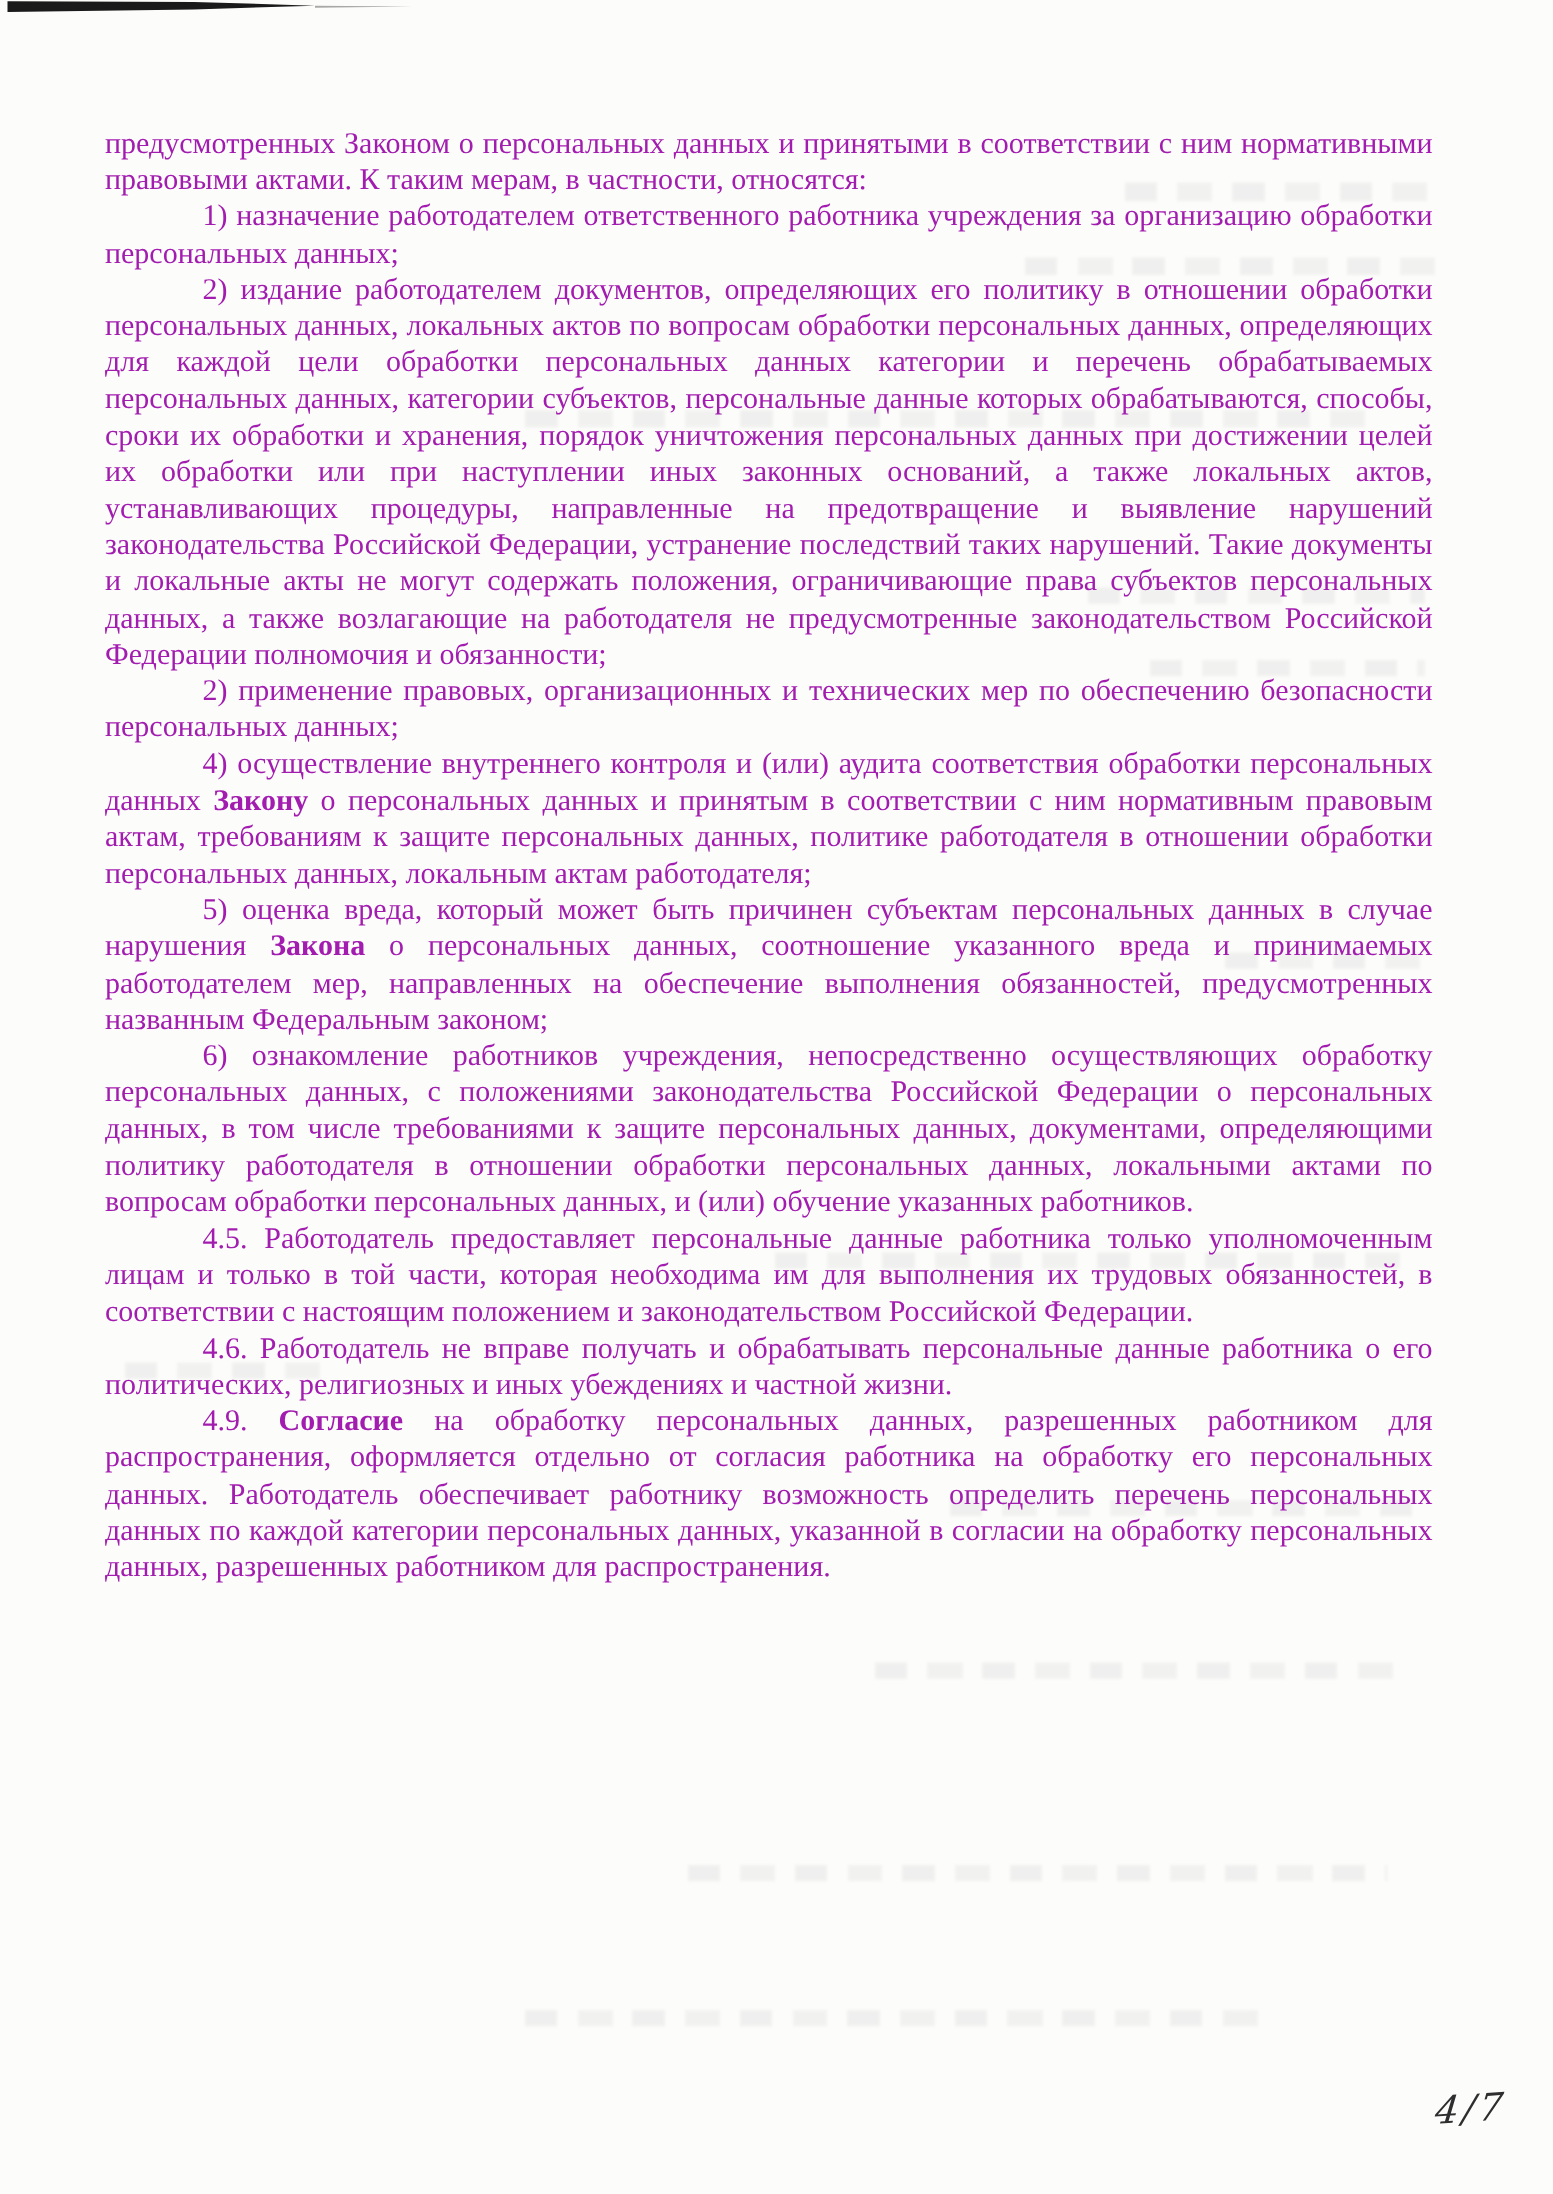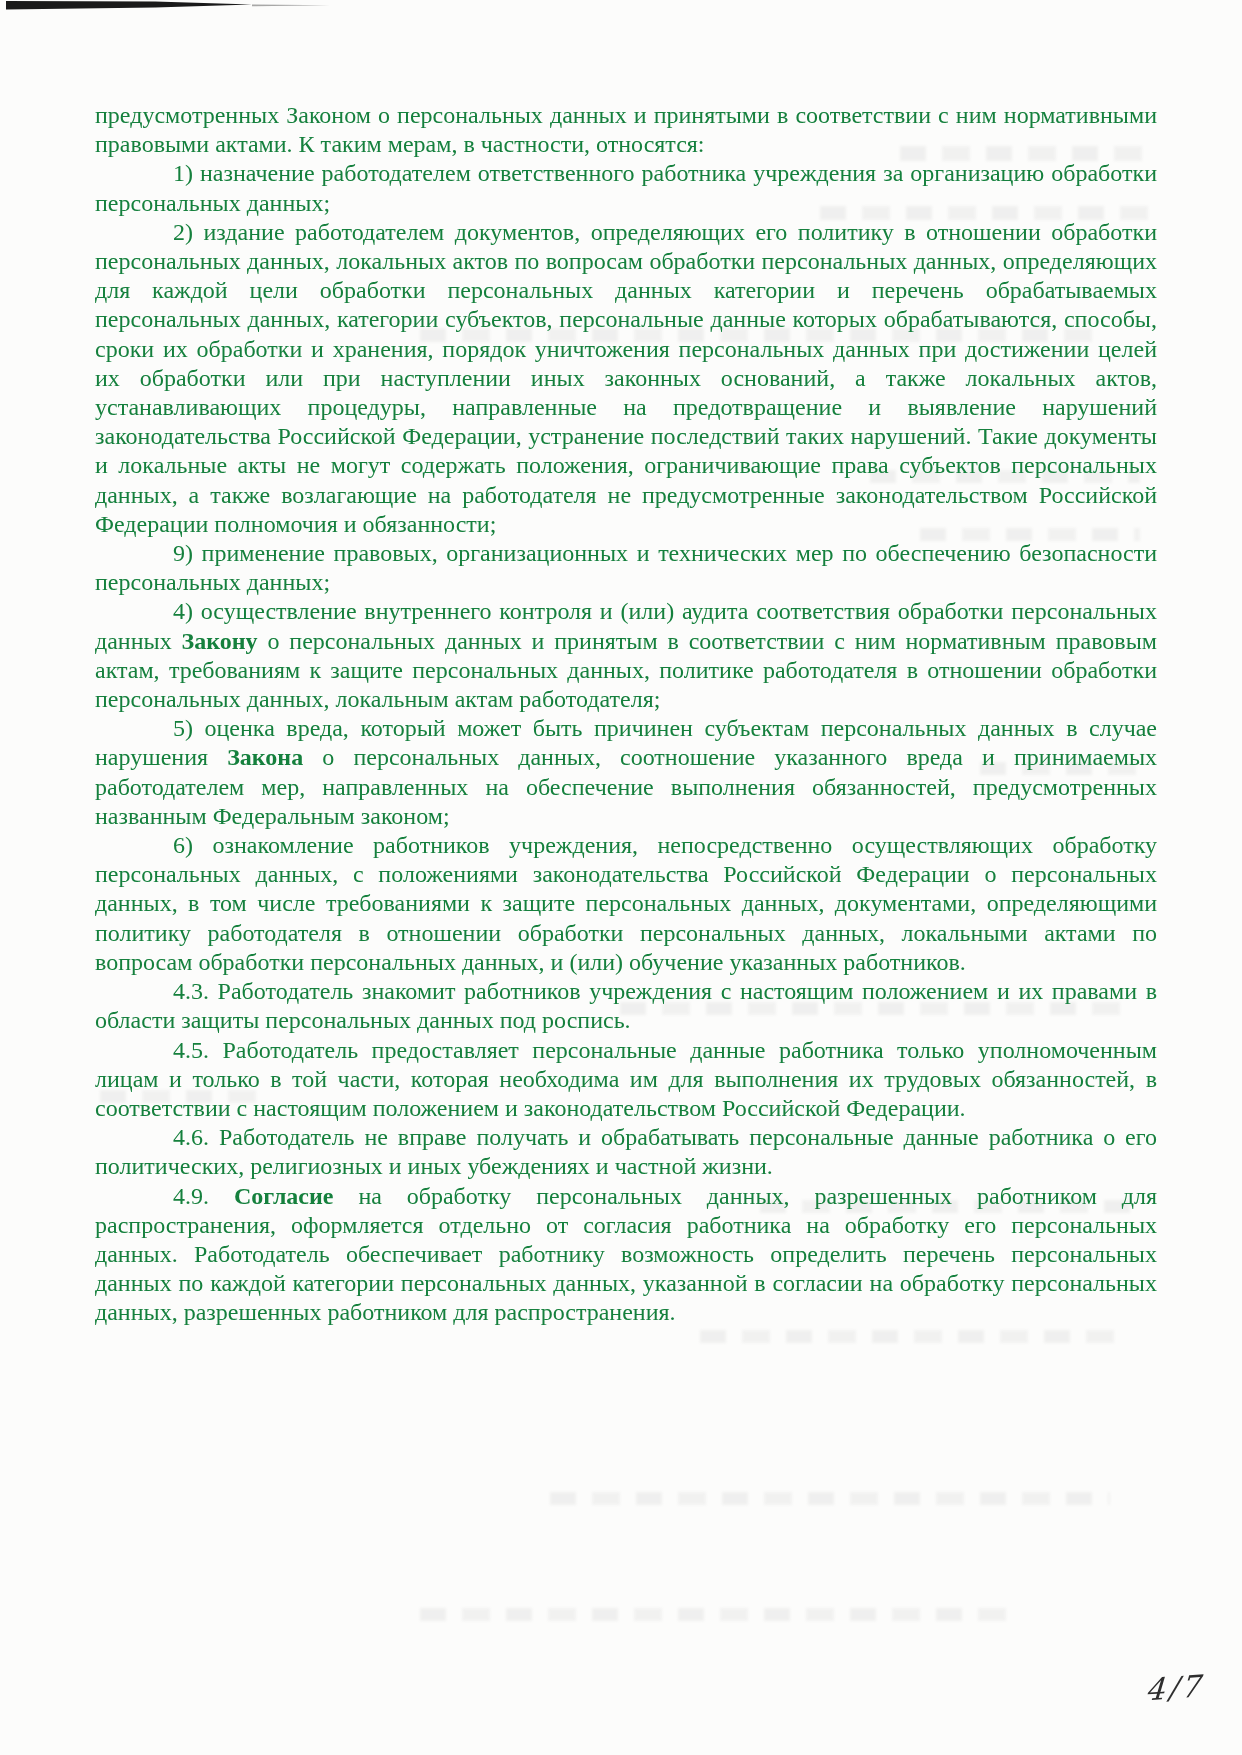--- a/index.html
+++ b/index.html
@@ -11,24 +11,24 @@
     position: relative;
     width: 1242px;
     height: 1755px;
     background: #fcfcfb;
     overflow: hidden;
     font-family: "Liberation Serif", serif;
   }
   
   .text-block {
     position: absolute;
-    left: 95px;
+    left: 84px;
     top: 101px;
     width: 1062px;
-    color: #15803d;
+    color: #a21caf;
     font-size: 24px;
     line-height: 29.2px;
     text-align: justify;
     -webkit-font-smoothing: antialiased;
   }
   .text-block p {
     margin: 0;
     padding: 0;
   }
   .text-block p.indent {
@@ -85,25 +85,24 @@
   <div class="smudge" style="left:100px; top:1090px; width:160px; height:13px;"></div>
   <div class="smudge" style="left:760px; top:1200px; width:380px; height:13px;"></div>
   <div class="smudge" style="left:700px; top:1330px; width:420px; height:13px;"></div>
   <div class="smudge" style="left:550px; top:1492px; width:560px; height:13px;"></div>
   <div class="smudge" style="left:420px; top:1608px; width:600px; height:13px;"></div>
 
   <div class="text-block">
       <p><span>предусмотренных Законом о персональных данных и принятыми в соответствии с ним нормативными правовыми актами. К таким мерам, в частности, относятся:</span></p>
       <p class="indent"><span>1) назначение работодателем ответственного работника учреждения за организацию обработки персональных данных;</span></p>
       <p class="indent"><span>2) издание работодателем документов, определяющих его политику в отношении обработки персональных данных, локальных актов по вопросам обработки персональных данных, определяющих для каждой цели обработки персональных данных категории и перечень обрабатываемых персональных данных, категории субъектов, персональные данные которых обрабатываются, способы, сроки их обработки и хранения, порядок уничтожения персональных данных при достижении целей их обработки или при наступлении иных законных оснований, а также локальных актов, устанавливающих процедуры, направленные на предотвращение и выявление нарушений законодательства Российской Федерации, устранение последствий таких нарушений. Такие документы и локальные акты не могут содержать положения, ограничивающие права субъектов персональных данных, а также возлагающие на работодателя не предусмотренные законодательством Российской Федерации полномочия и обязанности;</span></p>
-      <p class="indent"><span>9) применение правовых, организационных и технических мер по обеспечению безопасности персональных данных;</span></p>
+      <p class="indent"><span>2) применение правовых, организационных и технических мер по обеспечению безопасности персональных данных;</span></p>
       <p class="indent"><span>4) осуществление внутреннего контроля и (или) аудита соответствия обработки персональных данных </span><span class="b">Закону</span><span> о персональных данных и принятым в соответствии с ним нормативным правовым актам, требованиям к защите персональных данных, политике работодателя в отношении обработки персональных данных, локальным актам работодателя;</span></p>
       <p class="indent"><span>5) оценка вреда, который может быть причинен субъектам персональных данных в случае нарушения </span><span class="b">Закона</span><span> о персональных данных, соотношение указанного вреда и принимаемых работодателем мер, направленных на обеспечение выполнения обязанностей, предусмотренных названным Федеральным законом;</span></p>
       <p class="indent"><span>6) ознакомление работников учреждения, непосредственно осуществляющих обработку персональных данных, с положениями законодательства Российской Федерации о персональных данных, в том числе требованиями к защите персональных данных, документами, определяющими политику работодателя в отношении обработки персональных данных, локальными актами по вопросам обработки персональных данных, и (или) обучение указанных работников.</span></p>
-      <p class="indent"><span>4.3. Работодатель знакомит работников учреждения с настоящим положением и их правами в области защиты персональных данных под роспись.</span></p>
       <p class="indent"><span>4.5. Работодатель предоставляет персональные данные работника только уполномоченным лицам  и только в той части, которая необходима им для выполнения их трудовых обязанностей, в соответствии с настоящим положением и законодательством Российской Федерации.</span></p>
       <p class="indent"><span>4.6. Работодатель не вправе получать и обрабатывать персональные данные работника о его политических, религиозных и иных убеждениях и частной жизни.</span></p>
       <p class="indent"><span>4.9. </span><span class="b">Согласие</span><span> на обработку персональных данных, разрешенных работником для распространения, оформляется отдельно от согласия работника на обработку его персональных данных. Работодатель обеспечивает работнику возможность определить перечень персональных данных по каждой категории персональных данных, указанной в согласии на обработку персональных данных, разрешенных работником для распространения.</span></p>
     </div>
 
   <div class="hand-number">4/7</div>
 
 </div>
 
 </body></html>

